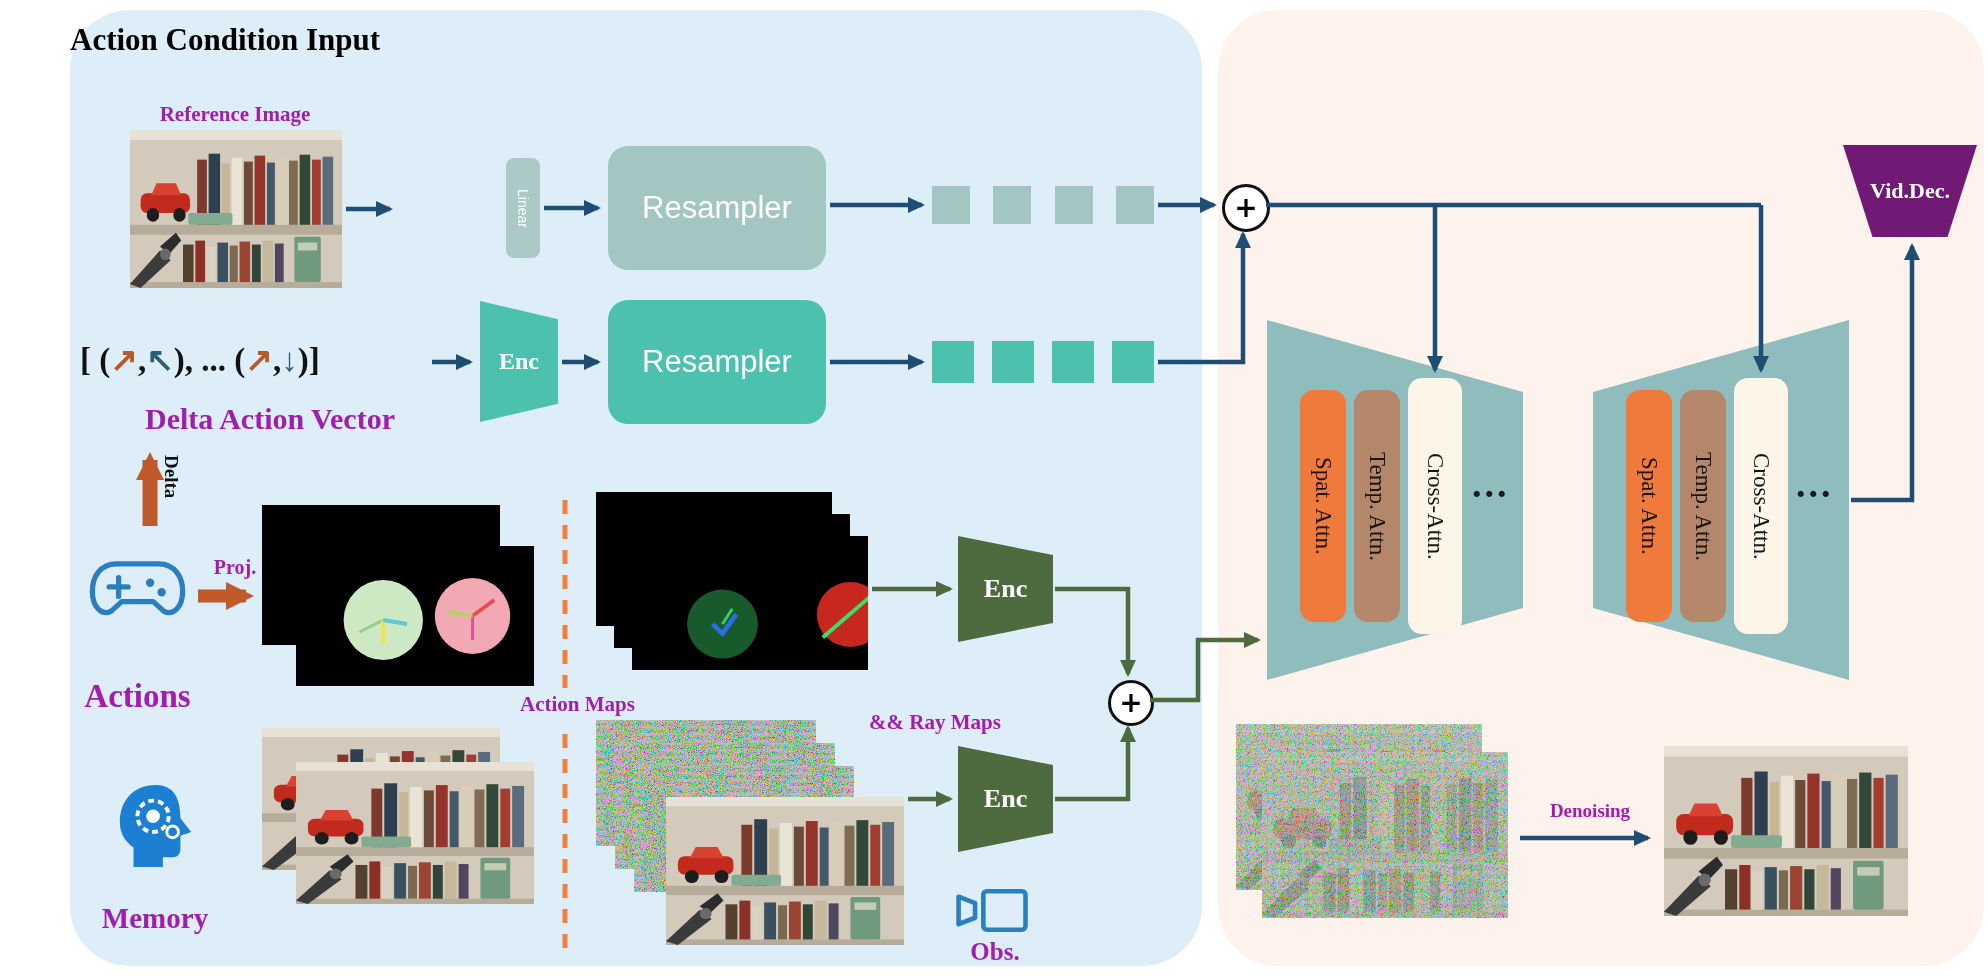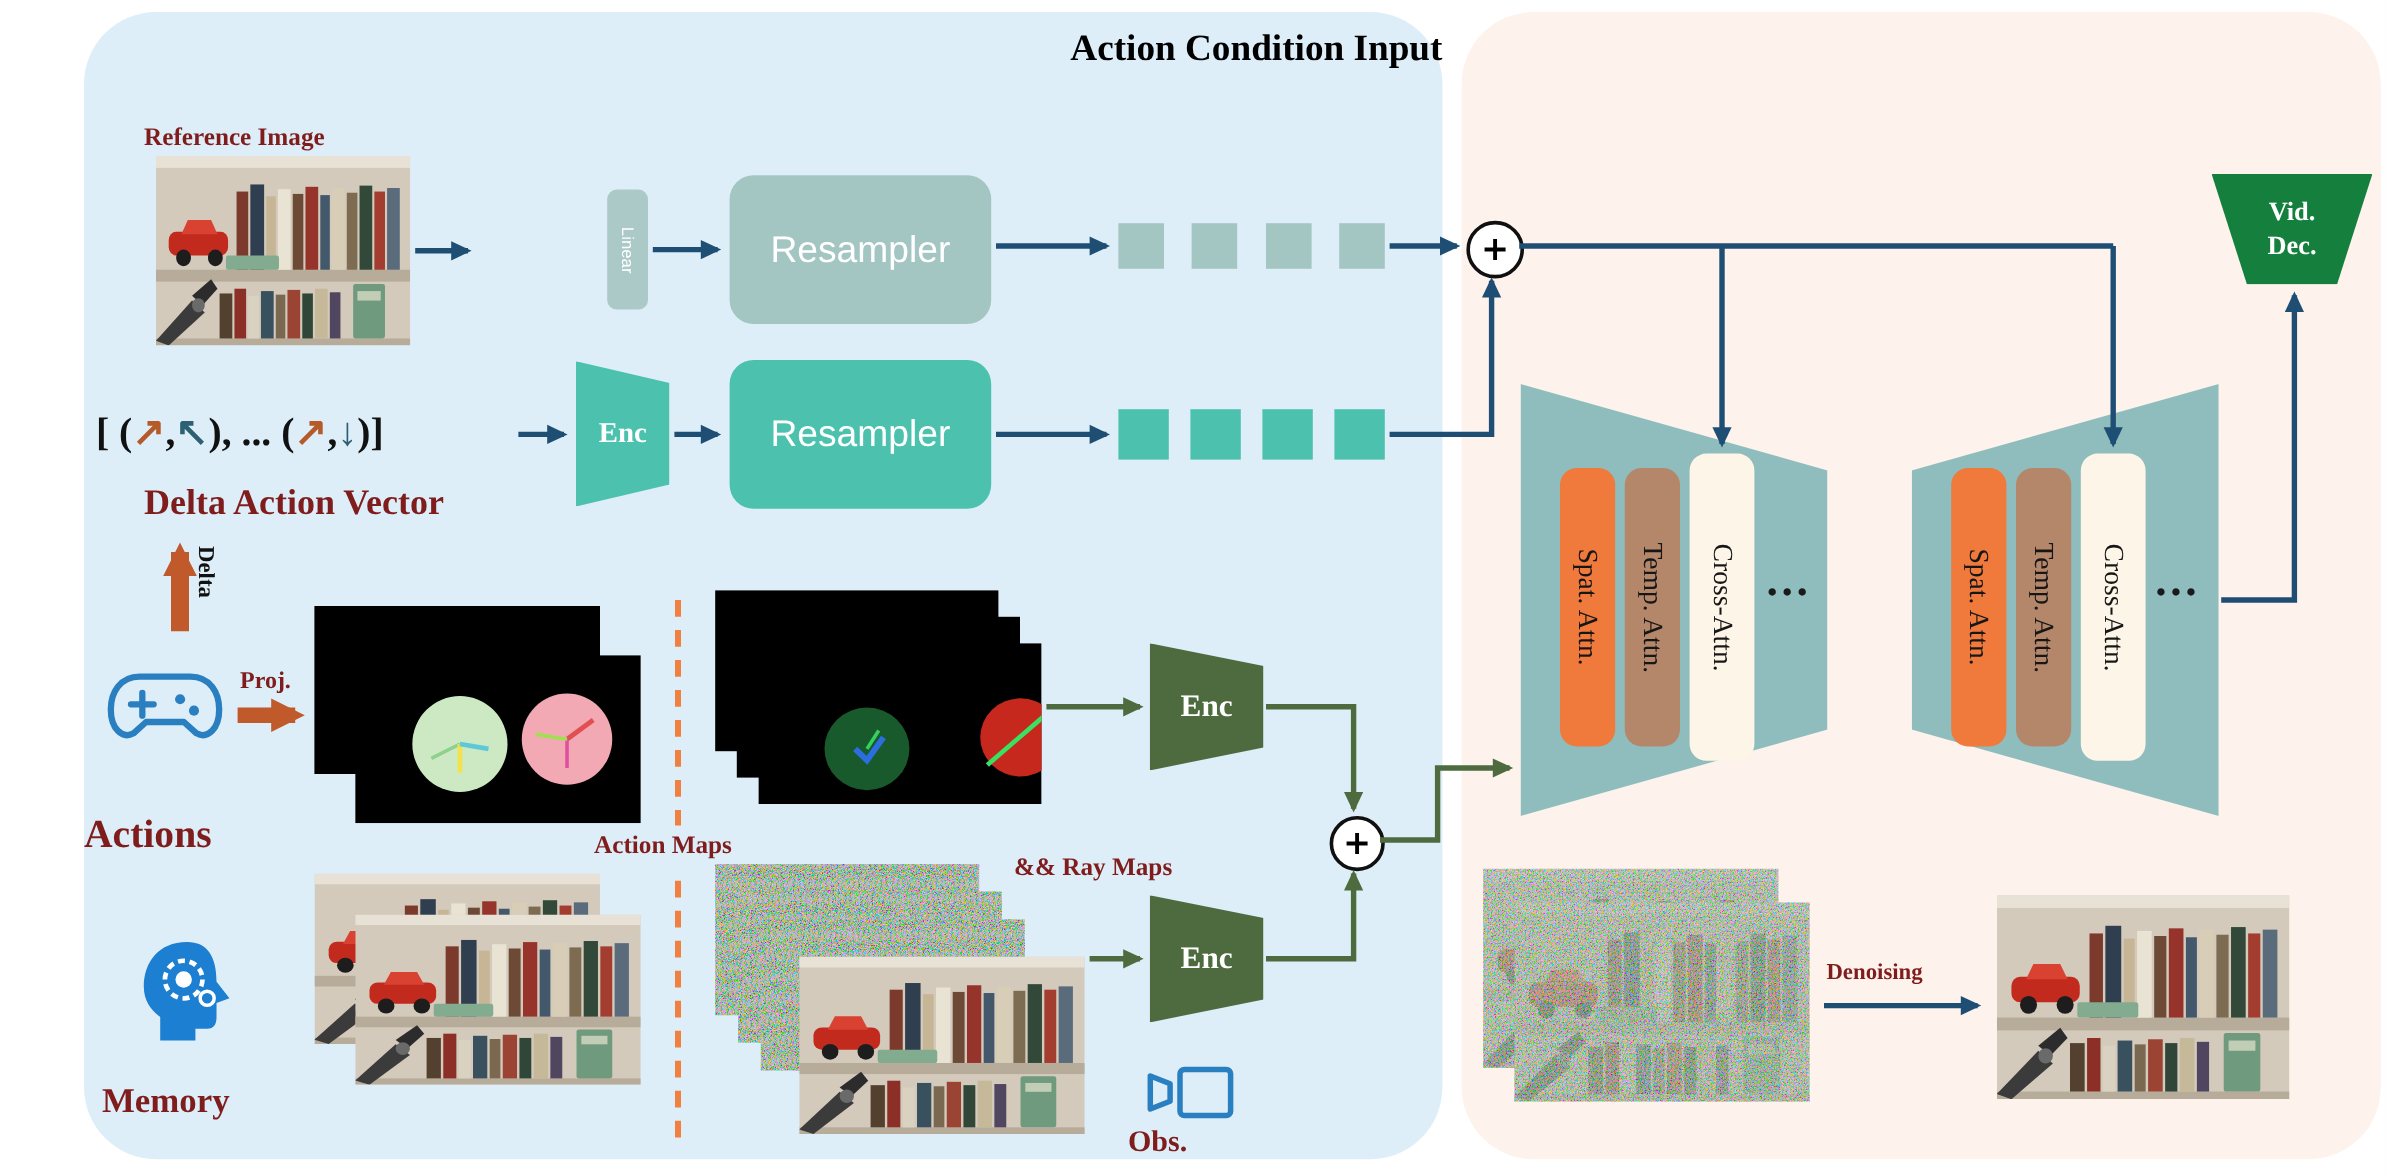--- a/index.html
+++ b/index.html
@@ -1,21 +1,21 @@
 <!DOCTYPE html>
 <html><head>
 <meta charset="utf-8">
 <style>
   html,body{margin:0;padding:0;background:#ffffff}
   #canvas{position:relative;width:1988px;height:980px;overflow:hidden;background:#ffffff;
           font-family:"Liberation Serif",serif}
   .abs{position:absolute}
   .panel{position:absolute;border-radius:60px}
-  .ptitle{position:absolute;font:700 31px "Liberation Serif",serif;color:#000;text-align:right}
-  .lbl{position:absolute;font-family:"Liberation Serif",serif;font-weight:700;color:#7f1d1d;}
+  .ptitle{position:absolute;font:700 31px "Liberation Serif",serif;color:#000;text-align:left}
+  .lbl{position:absolute;font-family:"Liberation Serif",serif;font-weight:700;color:#a21caf;text-align:center}
   .ph{position:absolute;display:block}
   .blackframe{position:absolute;background:#000}
   .trap{position:absolute;display:flex;align-items:center;justify-content:center;color:#fff;text-align:center}
   .sqrow{position:absolute;display:flex;justify-content:space-between}
   .sq1{width:38px;height:38px;background:#a3c6c2}
   .sq2{width:42px;height:42px;background:#4cc2ae}
   .plusc{position:absolute;border-radius:50%;background:#fff;border:3px solid #101010;
          display:flex;align-items:center;justify-content:center;font:700 28px "DejaVu Sans",sans-serif;
          line-height:1;color:#000;z-index:3}
   .bar{position:absolute;border-radius:14px;display:flex;align-items:center;justify-content:center;z-index:2}
@@ -241,23 +241,23 @@
     <span>Spat. Attn.</span>
   </div>
   <div class="bar" style="left:1680px;top:390px;width:46px;height:232px;background:#b5876a">
     <span>Temp. Attn.</span>
   </div>
   <div class="bar" style="left:1734px;top:378px;width:54px;height:256px;background:#fdf5e8">
     <span>Cross-Attn.</span>
   </div>
   <div class="dots" style="left:1796px;top:462px">...</div>
 
-  <div class="trap" style="left:1843px;top:145px;width:134px;height:92px;background:#15803d;
+  <div class="trap" style="left:1843px;top:145px;width:134px;height:92px;background:#701a75;
               clip-path:polygon(0 0,100% 0,78% 100%,22% 100%);
-              font:700 22px 'Liberation Serif',serif;flex-direction:column;line-height:1.3">
+              font:700 22px 'Liberation Serif',serif;line-height:1.3">
     <span>Vid.</span>
     <span>Dec.</span>
   </div>
 
   <svg class="ph" style="left:1236px;top:724px" width="246" height="166" viewBox="0 0 240 160" preserveAspectRatio="none">
     <use href="#bookshelf"></use>
     <rect width="240" height="160" filter="url(#noiseF)" opacity="0.8"></rect>
   </svg>
   <svg class="ph" style="left:1262px;top:752px" width="246" height="166" viewBox="0 0 240 160" preserveAspectRatio="none">
     <use href="#bookshelf"></use>

